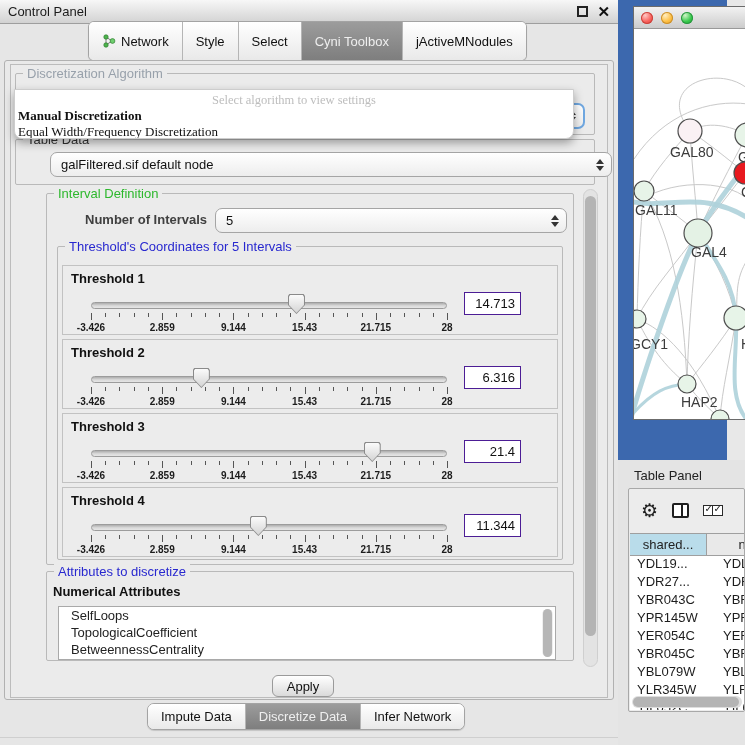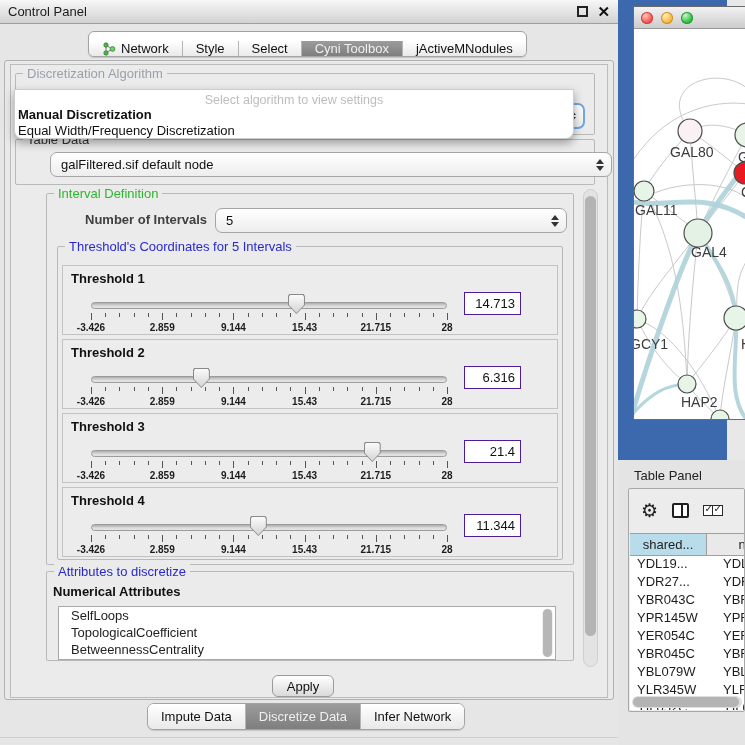--- a/index.html
+++ b/index.html
@@ -13,21 +13,21 @@
     background:linear-gradient(#f7f7f7,#d2d2d2); border-bottom:1px solid #9e9e9e;
     display:flex; align-items:center; padding:0 8px; }
   .titlebar .title { font-size:13px; color:#1b1b1b; }
   .win-icons { margin-left:auto; display:flex; align-items:center; gap:9px; }
   .float-ic { width:11px; height:11px; border:2px solid #222; background:transparent; }
   .close-ic { font-size:15px; font-weight:bold; color:#111; line-height:11px; }
 
   
   .tabbar { position:absolute; display:flex; border:1px solid #a3a3a3; border-radius:6px;
     overflow:hidden; background:#fff; box-shadow:0 1px 1px rgba(0,0,0,.15); }
-  .tabbar.top { left:88px; top:31px; height:26px;align-items:flex-end; }
+  .tabbar.top { left:88px; top:21px; height:40px; }
   .tabbar.bottom { left:147px; top:703px; height:27px;border-radius:7px; }
   .tab { display:flex; align-items:center; gap:5px; padding:0 13px; font-size:13px; color:#111;
     background:linear-gradient(#ffffff,#e9e9e9); border-left:1px solid #b5b5b5; cursor:default; }
   .tab:first-child { border-left:none; }
   .tab.sel { background:linear-gradient(#9c9c9c,#7e7e7e); color:#efefef; }
 
   
   .outer-panel { position:absolute; left:4px; top:60px; width:610px; height:640px;
     border:1px solid #b1b1b1; border-radius:3px; background:#e9e9e9; }
   .inner-panel { position:absolute; left:5px; top:3px; width:598px; height:634px;
@@ -48,21 +48,21 @@
   .stepper { margin-left:auto; margin-right:7px; display:flex; flex-direction:column; gap:2px; }
   .stepper .up   { width:0;height:0;border-left:4px solid transparent;border-right:4px solid transparent;border-bottom:5px solid #333; }
   .stepper .down { width:0;height:0;border-left:4px solid transparent;border-right:4px solid transparent;border-top:5px solid #333; }
 
   .alg-group { left:4px; top:8px; width:580px; height:62px; }
   .focus-combo { left:14px; top:38px; width:560px; height:26px; border:2px solid #6fa7e0; z-index:1; }
 
   
   .popup { position:absolute; left:3px; top:24px; width:560px; height:50px; background:#fff;
     border:1px solid #cdcdcd; border-radius:0 0 8px 8px; box-shadow:0 4px 10px rgba(0,0,0,.35);
-    z-index:5; overflow:hidden; }
+    z-index:5; overflow:hidden;font-family:Liberation Serif, serif; }
   .popup .hint { text-align:center; color:#bdbdbd; font-size:12.5px; padding-top:3px; }
   .popup .pitem { font-size:13px; color:#111; padding:0 0 0 3px; line-height:15.5px; }
   .popup .pitem.bold { font-weight:bold; }
 
   .td-group { left:4px; top:74px; width:580px; height:46px; }
   .td-combo { left:8px; top:12px; width:562px; height:25px;margin-left:26px; }
 
   
   .viewport { position:absolute; left:4px; top:124px; width:566px; height:478px; }
   .vscroll { position:absolute; left:572px; top:124px; width:15px; height:478px;

